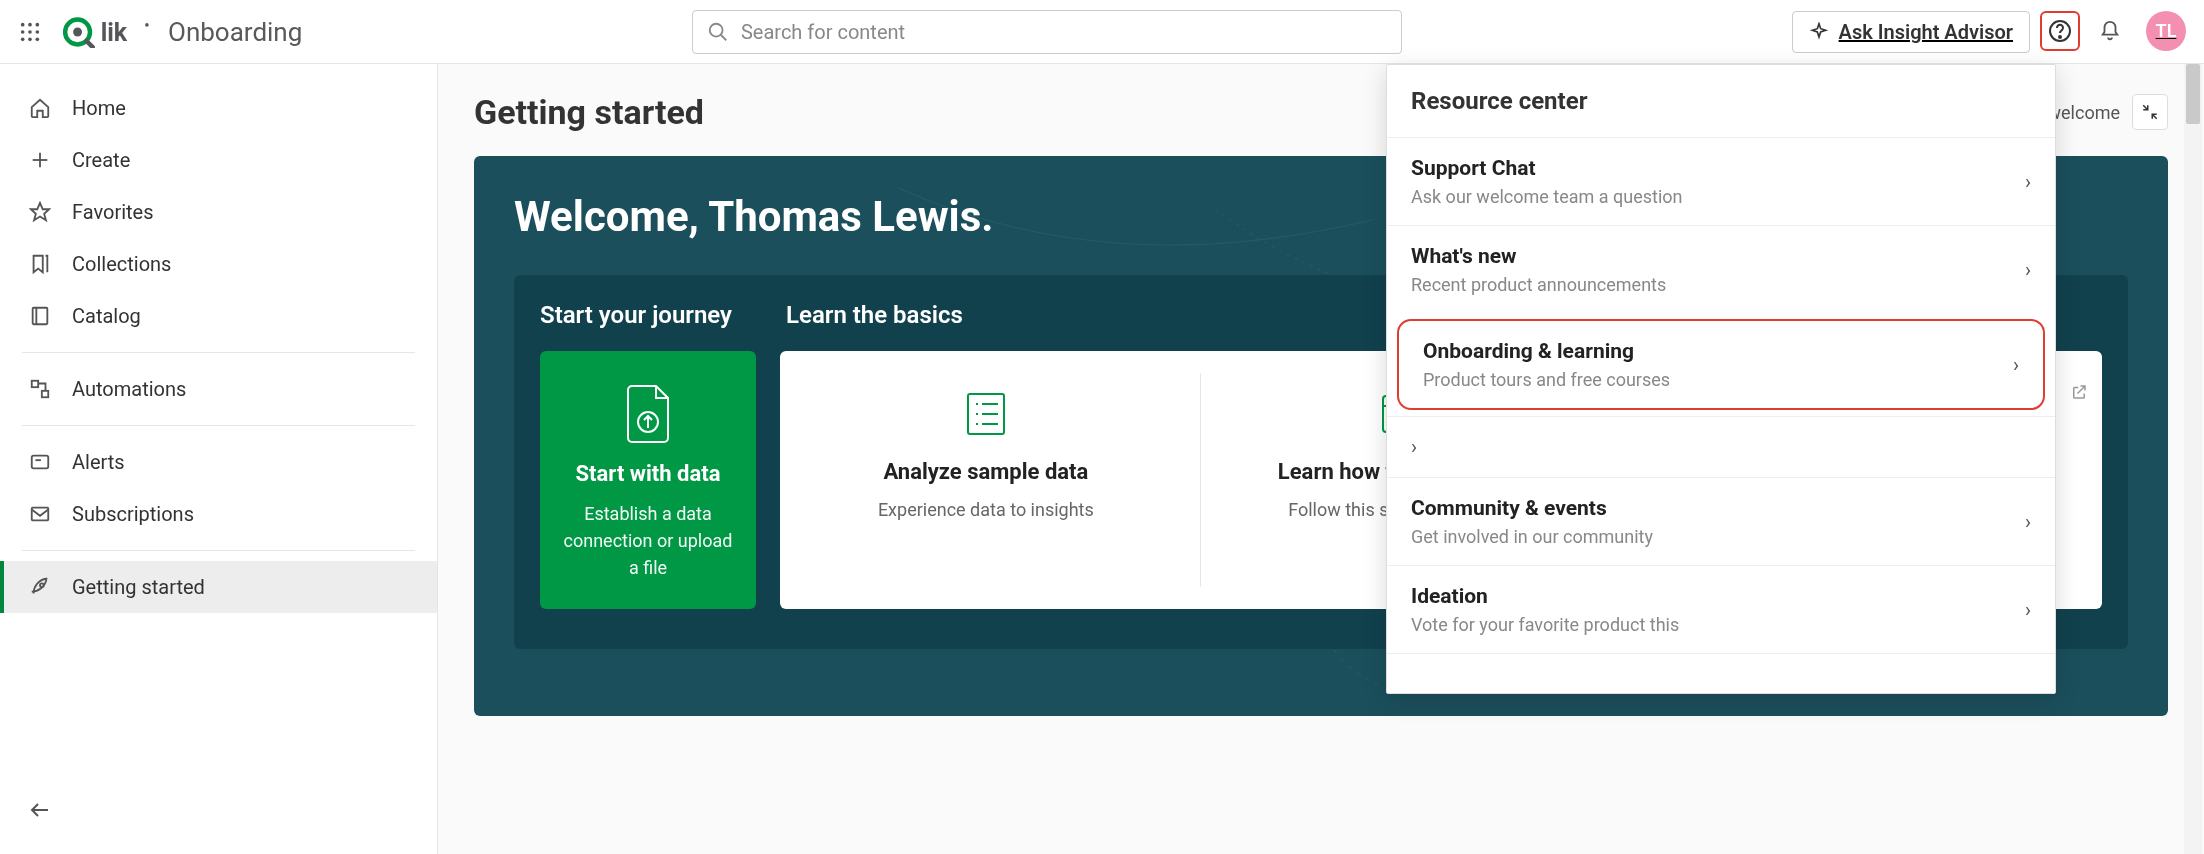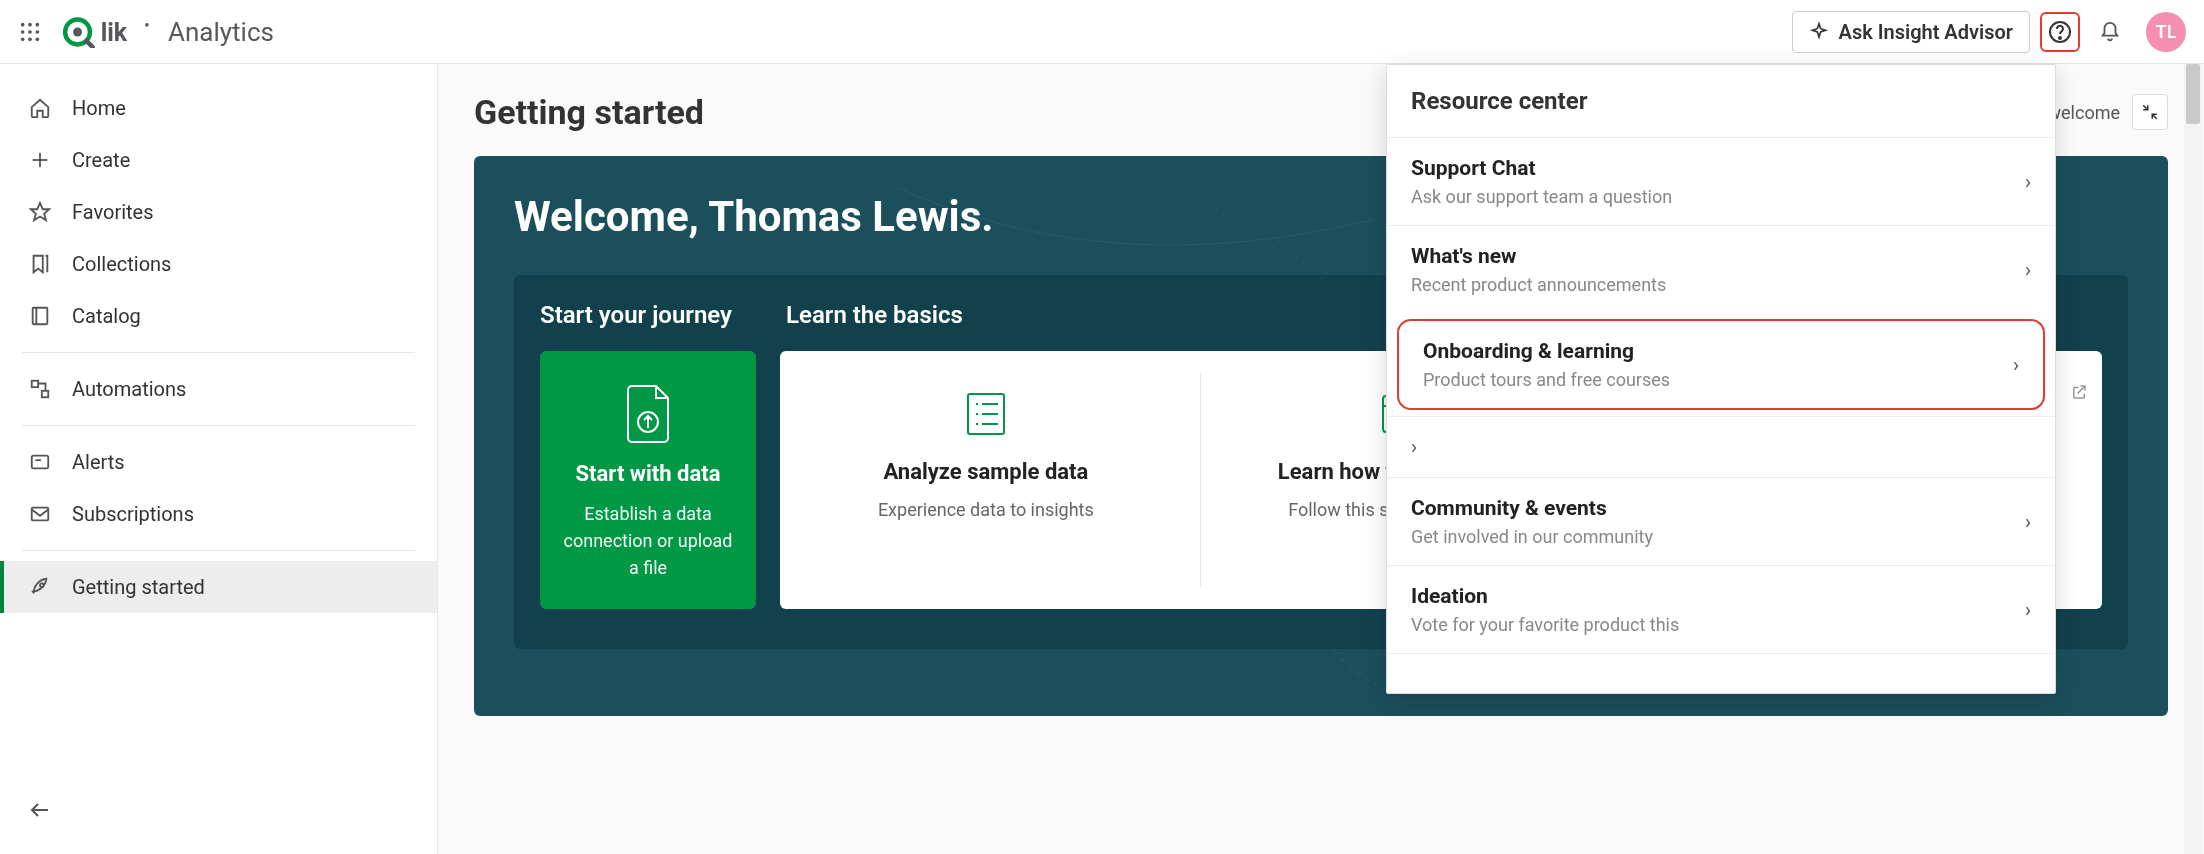--- a/index.html
+++ b/index.html
@@ -9,21 +9,21 @@
   .header { height: 64px; border-bottom: 1px solid #e6e6e6; display: flex; align-items: center; padding: 0 18px; gap: 14px; }
   .app-grid { width: 24px; height: 24px; cursor: pointer; display: flex; align-items:center; justify-content:center; }
   .logo { display:flex; align-items:center; gap: 4px; font-size: 30px; font-weight: 700; color:#555; }
   .logo svg { height: 32px; }
   .brand-section { display:flex; align-items:center; gap: 12px; }
   .product-name { font-size: 26px; color:#595959; }
   .search-wrap { flex: 0 0 710px; margin-left: auto; margin-right: auto; }
   .search { display:flex; align-items:center; border:1px solid #ccc; border-radius:4px; height:44px; padding:0 14px; gap:12px; color:#777; }
   .search input { border:none; outline:none; flex:1; font-size:20px; color:#333; background:transparent; }
   .search input::placeholder { color:#888; }
-  .header-right { margin-left:auto; display:flex; align-items:center; gap:10px; }
+  .header-right { margin-left:auto; display:flex; align-items:flex-start; gap:10px;text-decoration:underline; }
   .ask-btn { display:flex; align-items:center; gap:10px; border:1px solid #ccc; border-radius:4px; padding:8px 16px; font-size:20px; font-weight:600; color:#333; cursor:pointer; background:#fff;}
   .icon-btn { width:40px; height:40px; display:flex; align-items:center; justify-content:center; border-radius:4px; cursor:pointer; color:#555;}
   .icon-btn.highlight { border:2px solid #e03c31; border-radius:6px; }
   .avatar { width:40px; height:40px; border-radius:50%; background:#f48fb1; color:#fff; display:flex; align-items:center; justify-content:center; font-size:18px; font-weight:600; cursor:pointer; margin-left:6px;}
 
   
   .layout { display:flex; height: calc(100% - 64px); }
   .sidebar { width: 438px; border-right:1px solid #e6e6e6; padding:18px 0; display:flex; flex-direction:column; }
   .side-item { display:flex; align-items:center; gap:20px; padding:14px 28px; font-size:20px; color:#333; cursor:pointer; }
   .side-item .ico { width:24px; height:24px; display:flex; align-items:center; justify-content:center; color:#555;}
@@ -92,23 +92,34 @@
   <div class="brand-section">
     <span class="logo">
       <svg width="100" height="36" viewBox="0 0 100 36">
         <circle cx="18" cy="18" r="14" fill="none" stroke="#009845" stroke-width="5"></circle>
         <circle cx="18" cy="18" r="5" fill="#54565a"></circle>
         <line x1="28" y1="28" x2="35" y2="35" stroke="#54565a" stroke-width="5" stroke-linecap="round"></line>
         <text x="44" y="28" font-size="28" font-weight="700" fill="#54565a" font-family="sans-serif">lik</text>
         <circle cx="96" cy="10" r="2" fill="#54565a"></circle>
       </svg>
     </span>
-    <span class="product-name">Analytics</span>
-  </div>
-
+    <span class="product-name">Onboarding</span>
+  </div>
+
+  <div style="flex:1; display:flex; justify-content:center;">
+    <div class="search-wrap">
+      <div class="search">
+        <svg width="22" height="22" viewBox="0 0 24 24" fill="none" stroke="#888" stroke-width="2">
+            <circle cx="10" cy="10" r="7"></circle>
+            <line x1="15" y1="15" x2="21" y2="21"></line>
+          </svg>
+        <input type="text" placeholder="Search for content" style="">
+      </div>
+    </div>
+  </div>
 
   <div class="header-right">
     <button class="ask-btn">
       <svg width="20" height="20" viewBox="0 0 24 24" fill="none" stroke="#333" stroke-width="2">
           <path d="M12 2l2 6 6 2-6 2-2 6-2-6-6-2 6-2z"></path>
         </svg>
       <span>Ask Insight Advisor</span>
     </button>
     <div class="icon-btn highlight">
       <svg width="24" height="24" viewBox="0 0 24 24" fill="none" stroke="#333" stroke-width="2">
@@ -340,21 +351,21 @@
       </div>
     </div>
   </div>
 </div>
 
 <div class="popover">
   <div class="pop-title">Resource center</div>
   <div class="pop-item">
     <div class="pop-txt">
       <h4>Support Chat</h4>
-      <p>Ask our support team a question</p>
+      <p>Ask our welcome team a question</p>
     </div>
     <span class="chev">›</span>
   </div>
   <div class="pop-item">
     <div class="pop-txt">
       <h4>What's new</h4>
       <p>Recent product announcements</p>
     </div>
     <span class="chev">›</span>
   </div>

